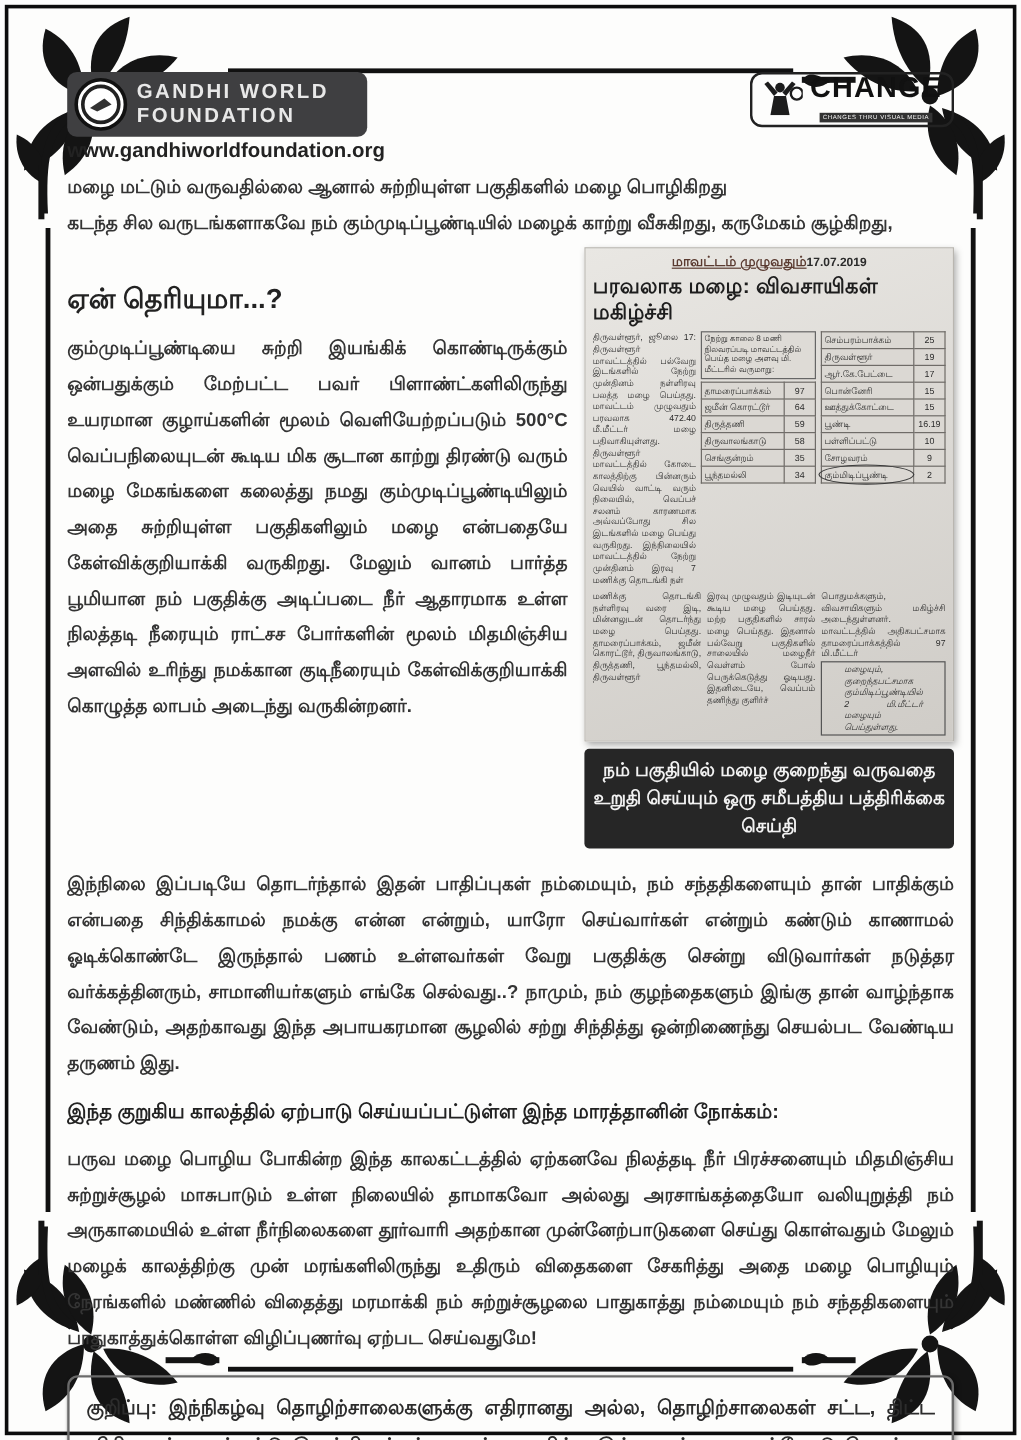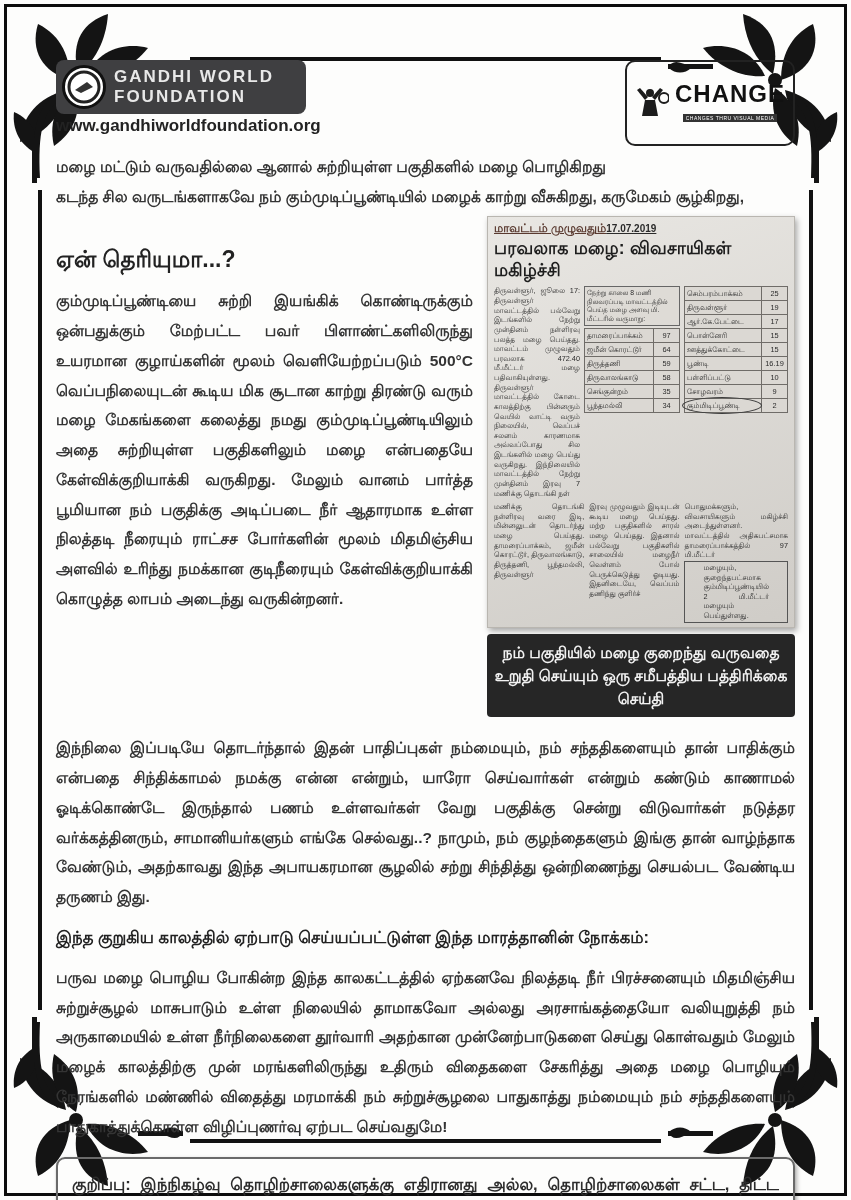--- a/index.html
+++ b/index.html
@@ -25,52 +25,52 @@
   .content { position:absolute; left:56px; right:56px; top:60px; }
   
   .logo-row { display:flex; justify-content:space-between; align-items:flex-start; padding:0 0 6px 0; }
   .gwf { width:250px; }
   .gwf-box { display:flex; align-items:center; gap:8px; background:#3f3f41; border-radius:8px; padding:5px 12px 5px 6px; }
   .gwf-emblem { width:44px; height:44px; border-radius:50%; background:#fff; border:3px solid #111;
     display:flex; align-items:center; justify-content:center; font-size:9px; }
   .gwf-emblem svg { width:34px; height:34px; }
   .gwf-name { color:#e8e8e8; font-weight:bold; font-size:17px; letter-spacing:2px; line-height:1.15; }
   .gwf-url { font-size:17px; font-weight:bold; color:#222; margin-top:2px; }
-  .wechange { width:170px; border:2px solid #222; border-radius:10px; padding:20px 8px; display:flex; align-items:center; gap:6px; }
+  .wechange { width:170px; border:2px solid #222; border-radius:10px; padding:0 8px; display:flex; align-items:center; gap:6px; }
   .wc-fig svg { width:34px; height:30px; }
   .wc-right { flex:1; text-align:center; }
   .wc-change { font-weight:bold; font-size:24px; letter-spacing:1px; color:#111; line-height:1; }
   .wc-tag { font-size:5px; color:#fff; background:#333; display:inline-block; padding:1px 3px; letter-spacing:.5px; }
   
   .p1 { font-weight:bold; font-size:15.5px; line-height:1.95; color:#343434; }
   .two-col { display:flex; gap:14px; margin-top:4px; }
   .col-left { flex:1;margin-top:28px; }
   .q-head { font-weight:bold; font-size:23px; color:#222; margin:2px 0 10px 0; }
   .body-par { font-weight:bold; font-size:15.5px; line-height:1.92; text-align:justify; color:#343434; }
   .col-right { width:308px; flex:none; }
   
   .clip { background:linear-gradient(160deg,#e9e7e3,#cfccc7); border:1px solid #b9b6b0;
     box-shadow:2px 3px 6px rgba(0,0,0,.35); padding:5px 6px 4px 6px; color:#2b2b2b; }
-  .clip-head { display:flex; justify-content:flex-start; align-items:baseline;text-decoration:underline; }
+  .clip-head { display:flex; justify-content:center; align-items:baseline; }
   .clip-masthead { font-weight:bold; font-size:11.5px; text-decoration:underline; color:#5a3a30; }
   .clip-date { font-size:10px; font-weight:bold; }
   .clip-headline { font-weight:800; font-size:17.5px; color:#1d1d1d; margin:2px 0 4px 0; letter-spacing:.2px; }
   .clip-top { display:flex; gap:4px; }
   .clip-col1 { width:86px; font-size:7.3px; line-height:1.32; text-align:justify; }
   .clip-mid { width:96px; }
   .clip-note { border:1px solid #666; font-size:6.8px; line-height:1.25; padding:2px; margin-bottom:2px; background:#dedbd6; }
   table.rain { border-collapse:collapse; width:100%; }
   table.rain td { border:1px solid #6f6c68; font-size:7.4px; padding:1.5px 2px; background:#dbd8d3; }
   table.rain td.v { width:26px; text-align:center; }
   .clip-right { flex:1; position:relative; }
   tr.circled { position:relative; }
   .row-circle { position:absolute; left:-3px; right:-1px; top:-2px; bottom:-2px; border:1.6px solid #3c3c3c; border-radius:50%; pointer-events:none; }
   .clip-bottom { display:flex; gap:5px; margin-top:4px; }
   .clip-bcol { flex:1; font-size:7.3px; line-height:1.32; text-align:justify; }
-  .boxed { display:block; border:1px solid #555; padding:1px 18px; margin-top:1px; }
+  .boxed { display:block; border:1px solid #555; padding:1px 18px; margin-top:1px;font-style:italic; }
   .clip-caption { background:#262626; color:#f2f2f2; font-weight:bold; font-size:15.5px; text-align:center;
     line-height:1.5; border-radius:4px; margin-top:6px; padding:7px 6px; }
   .p3 { margin-top:16px; }
   .marathon-head { font-weight:800; font-size:16.5px; color:#222; margin-top:16px; }
   .p4 { margin-top:14px; }
   
   .note-box { border:2px solid #6a6a6a; border-radius:9px; margin-top:16px; padding:10px 14px;
     box-shadow:0 5px 2px -1px #3f3f3f, 2px 2px 4px rgba(0,0,0,.3); }
   .note-text { font-weight:bold; font-size:16.5px; line-height:1.9; text-align:justify; color:#2c2c2c; }
 </style>

